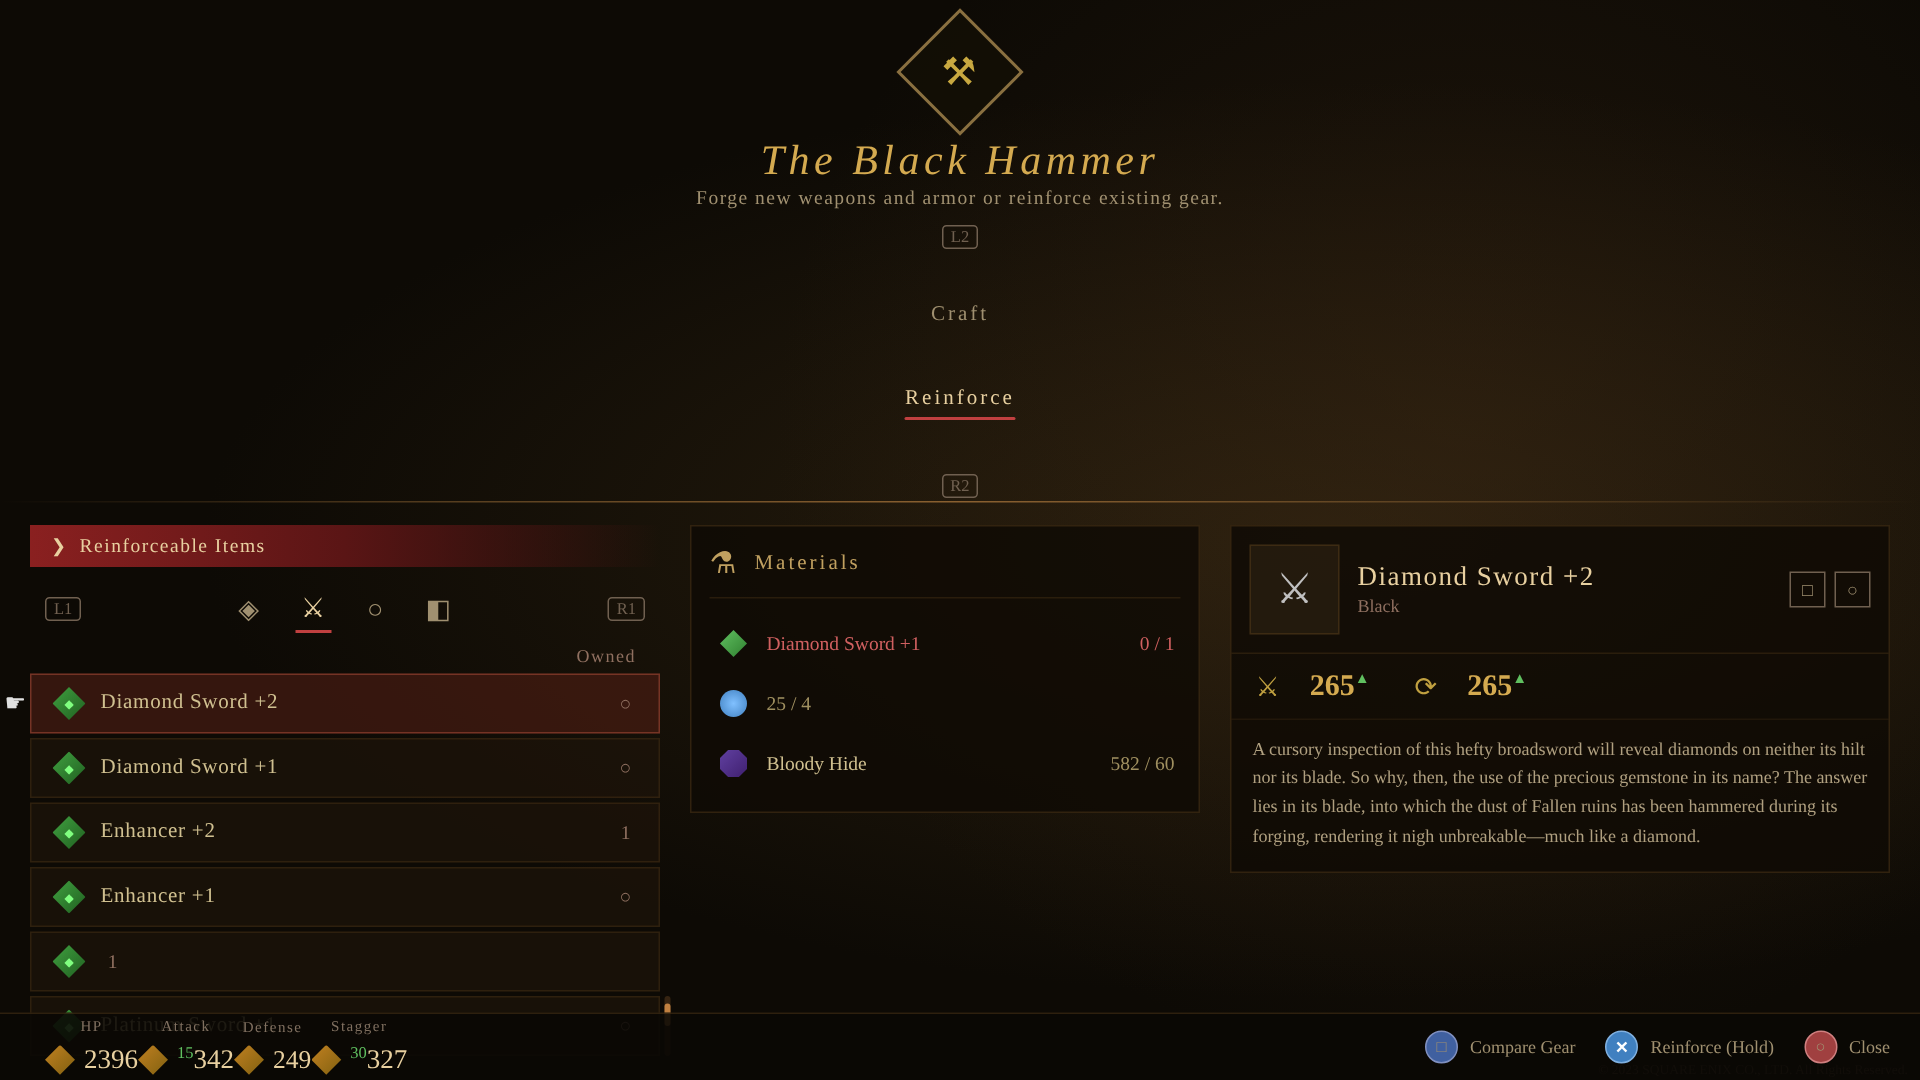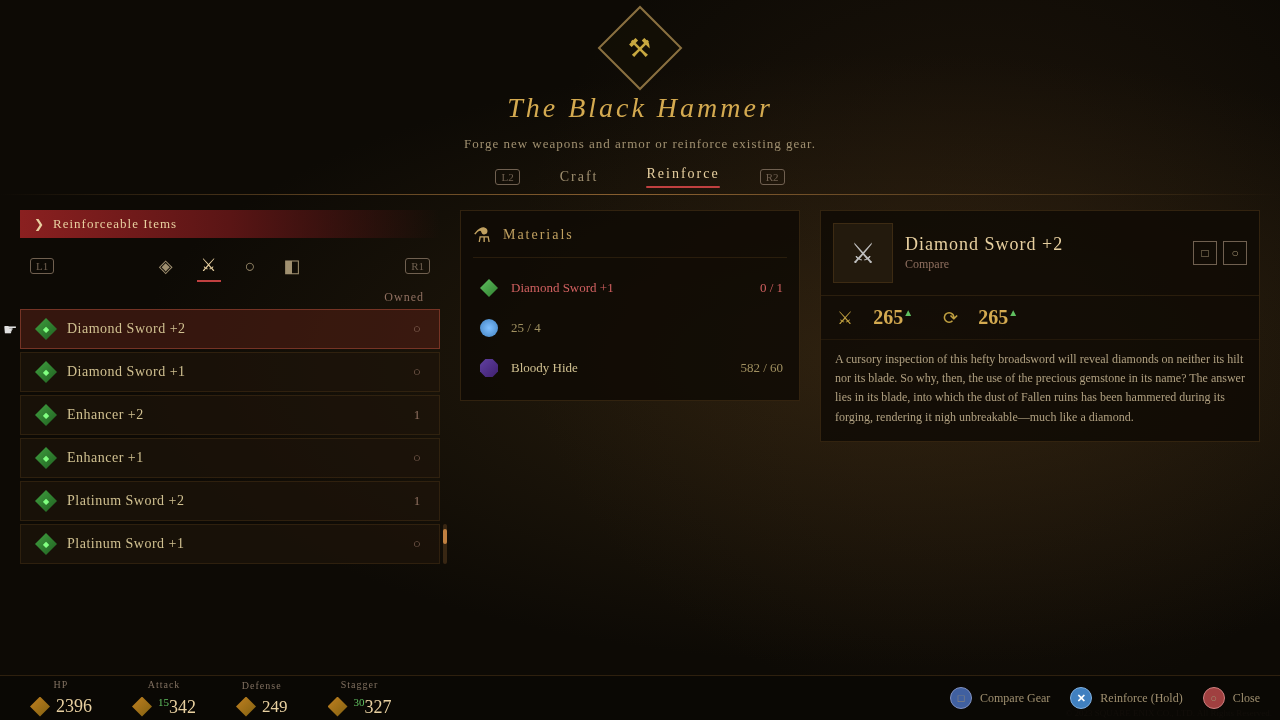--- a/index.html
+++ b/index.html
@@ -46,33 +46,34 @@
       color: #d4aa50;
       letter-spacing: 3px;
       font-weight: normal;
       margin-top: 8px;
       font-style: italic;
     }
 
     .header-subtitle {
       font-size: 13px;
       color: #a09070;
-      margin-top: 12px;
+      margin-top: 0;
       letter-spacing: 1px;
     }
 
     
     .tab-bar {
       display: flex;
       align-items: center;
       justify-content: center;
       gap: 32px;
       padding: 10px 0 0;
       position: relative;
       z-index: 10;
+      flex-direction: column;
     }
 
     .tab-btn {
       font-size: 14px;
       color: #a09070;
       letter-spacing: 2px;
       cursor: pointer;
       padding: 4px 8px;
     }
 
@@ -434,21 +435,20 @@
       border-top: 1px solid rgba(100,70,30,0.4);
       display: flex;
       align-items: center;
       justify-content: space-between;
       padding: 0 20px 0 30px;
       z-index: 20;
     }
 
     .stats-row {
       display: flex;
-      gap: 40px;
       align-items: center;
     }
 
     .bottom-actions {
       display: flex;
       gap: 20px;
       align-items: center;
     }
 
     .bottom-action {
@@ -582,21 +582,20 @@
       </div>
 
       <div class="item-row">
         <div class="item-icon"></div>
         <span class="item-name">Enhancer +1</span>
         <span class="item-count">○</span>
       </div>
 
       <div class="item-row">
         <div class="item-icon"></div>
-        <span class="item-name">Platinum Sword +2</span>
         <span class="item-count">1</span>
       </div>
 
       <div class="item-row">
         <div class="item-icon"></div>
         <span class="item-name">Platinum Sword +1</span>
         <span class="item-count">○</span>
         <div class="scroll-indicator">
             <div class="scroll-thumb"></div>
           </div>
@@ -643,21 +642,21 @@
 
     </div>
   </div>
 
   <div class="right-panel">
     <div class="detail-box">
       <div class="detail-header">
         <div class="detail-img">⚔</div>
         <div>
           <div class="detail-name">Diamond Sword +2</div>
-          <div class="detail-type">Compare</div>
+          <div class="detail-type">Black</div>
         </div>
         <div class="detail-actions">
           <div class="action-btn">□</div>
           <div class="action-btn">○</div>
         </div>
       </div>
 
       <div class="detail-stats">
         <span class="stat-icon">⚔</span>
         <span class="stat-value">

